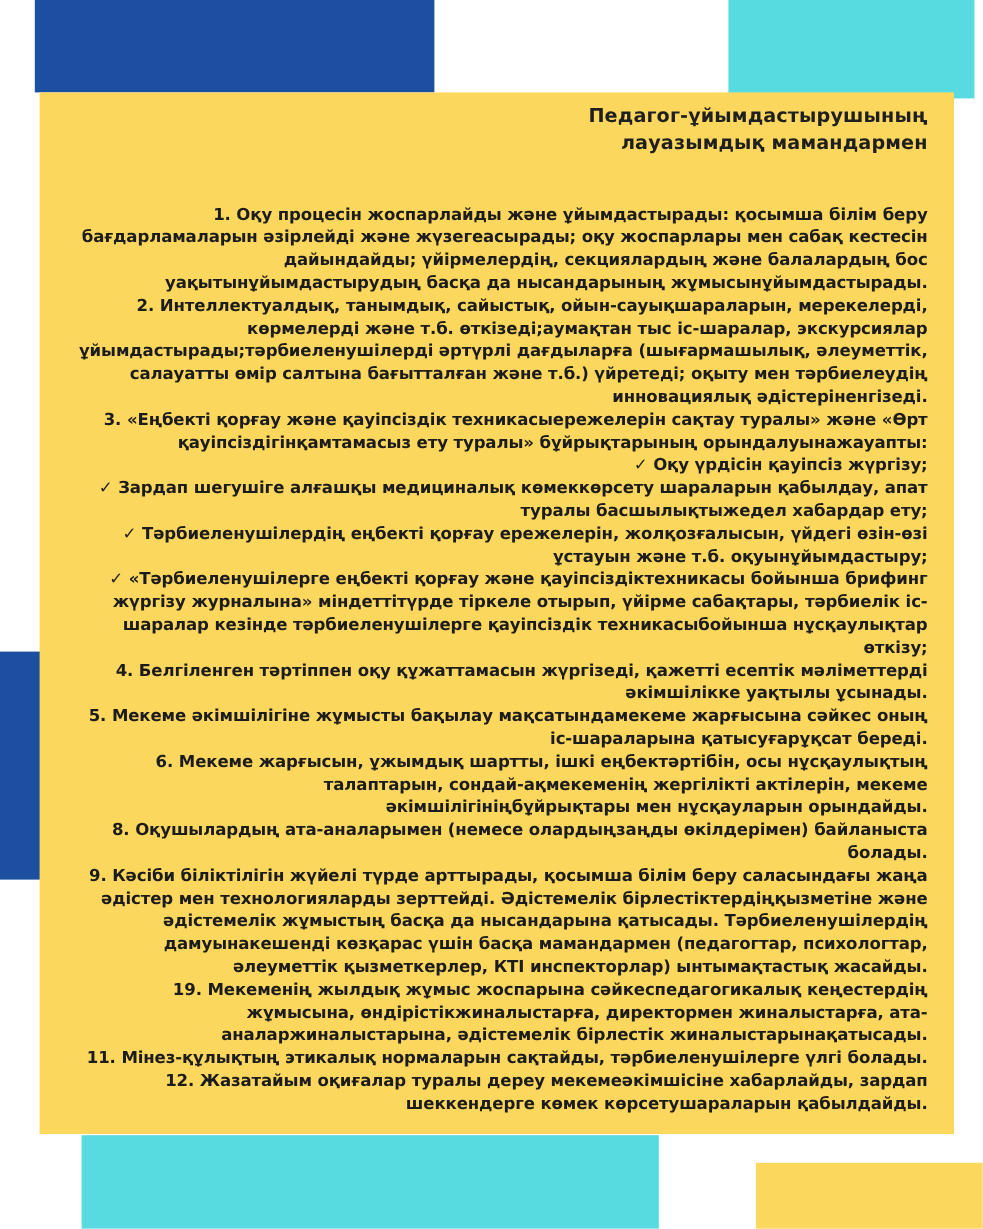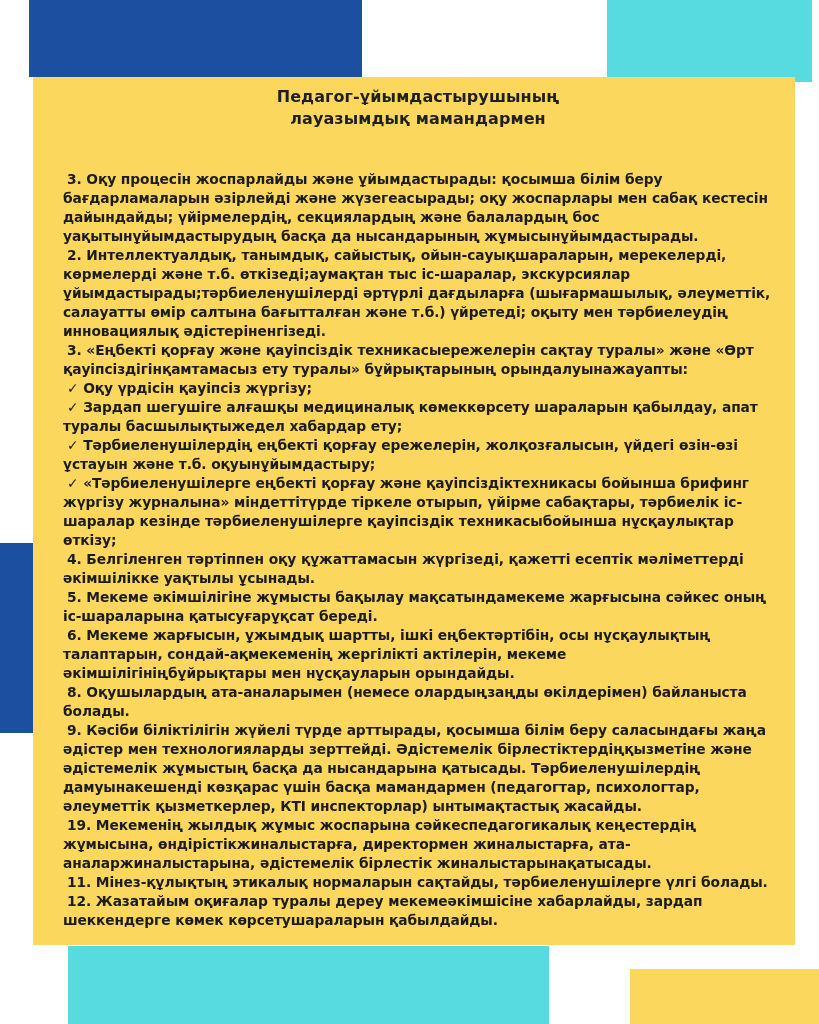--- a/index.html
+++ b/index.html
@@ -1,15 +1,15 @@
 <!DOCTYPE html>
 <html><head>
 <meta charset="utf-8">
 <style>
-  * { box-sizing: border-box; }
+  * { box-sizing: border-box; text-align: right; }
   html, body {
     margin: 0; padding: 0;
     width: 819px; height: 1024px;
     background: #ffffff;
     font-family: "DejaVu Sans", "Liberation Sans", sans-serif;
     overflow: hidden;
   }
   .stage { position: relative; width: 819px; height: 1024px; background: #ffffff; }
 
   
@@ -57,21 +57,21 @@
   <div class="rect rect-blue-left"></div>
   <div class="rect rect-cyan-bottom"></div>
   <div class="rect rect-yellow-bottom"></div>
 
   <div class="card">
     <div class="card-title">
       <div>Педагог-ұйымдастырушының</div>
       <div>лауазымдық мамандармен</div>
     </div>
     <div class="card-body">
-      <p>3. Оқу процесін жоспарлайды және ұйымдастырады: қосымша білім беру бағдарламаларын әзірлейді және жүзегеасырады; оқу жоспарлары мен сабақ кестесін дайындайды; үйірмелердің, секциялардың және балалардың бос уақытынұйымдастырудың басқа да нысандарының жұмысынұйымдастырады.</p>
+      <p>1. Оқу процесін жоспарлайды және ұйымдастырады: қосымша білім беру бағдарламаларын әзірлейді және жүзегеасырады; оқу жоспарлары мен сабақ кестесін дайындайды; үйірмелердің, секциялардың және балалардың бос уақытынұйымдастырудың басқа да нысандарының жұмысынұйымдастырады.</p>
       <p>2. Интеллектуалдық, танымдық, сайыстық, ойын-сауықшараларын, мерекелерді, көрмелерді және т.б. өткізеді;аумақтан тыс іс-шаралар, экскурсиялар ұйымдастырады;тәрбиеленушілерді әртүрлі дағдыларға (шығармашылық, әлеуметтік, салауатты өмір салтына бағытталған және т.б.) үйретеді; оқыту мен тәрбиелеудің инновациялық әдістеріненгізеді.</p>
       <p>3. «Еңбекті қорғау және қауіпсіздік техникасыережелерін сақтау туралы» және «Өрт қауіпсіздігінқамтамасыз ету туралы» бұйрықтарының орындалуынажауапты:</p>
       <p>✓ Оқу үрдісін қауіпсіз жүргізу;</p>
       <p>✓ Зардап шегушіге алғашқы медициналық көмеккөрсету шараларын қабылдау, апат туралы басшылықтыжедел хабардар ету;</p>
       <p>✓ Тәрбиеленушілердің еңбекті қорғау ережелерін, жолқозғалысын, үйдегі өзін-өзі ұстауын және т.б. оқуынұйымдастыру;</p>
       <p>✓ «Тәрбиеленушілерге еңбекті қорғау және қауіпсіздіктехникасы бойынша брифинг жүргізу журналына» міндеттітүрде тіркеле отырып, үйірме сабақтары, тәрбиелік іс-шаралар кезінде тәрбиеленушілерге қауіпсіздік техникасыбойынша нұсқаулықтар өткізу;</p>
       <p>4. Белгіленген тәртіппен оқу құжаттамасын жүргізеді, қажетті есептік мәліметтерді әкімшілікке уақтылы ұсынады.</p>
       <p>5. Мекеме әкімшілігіне жұмысты бақылау мақсатындамекеме жарғысына сәйкес оның іс-шараларына қатысуғарұқсат береді.</p>
       <p>6. Мекеме жарғысын, ұжымдық шартты, ішкі еңбектәртібін, осы нұсқаулықтың талаптарын, сондай-ақмекеменің жергілікті актілерін, мекеме әкімшілігініңбұйрықтары мен нұсқауларын орындайды.</p>
       <p>8. Оқушылардың ата-аналарымен (немесе олардыңзаңды өкілдерімен) байланыста болады.</p>

